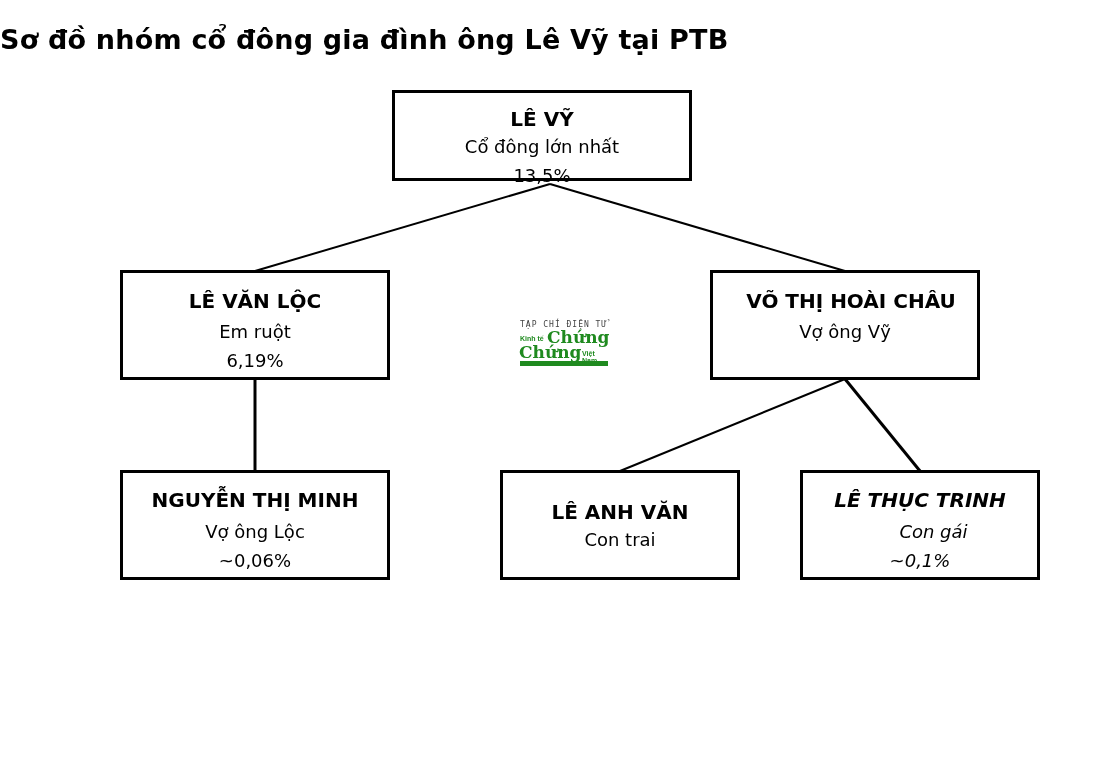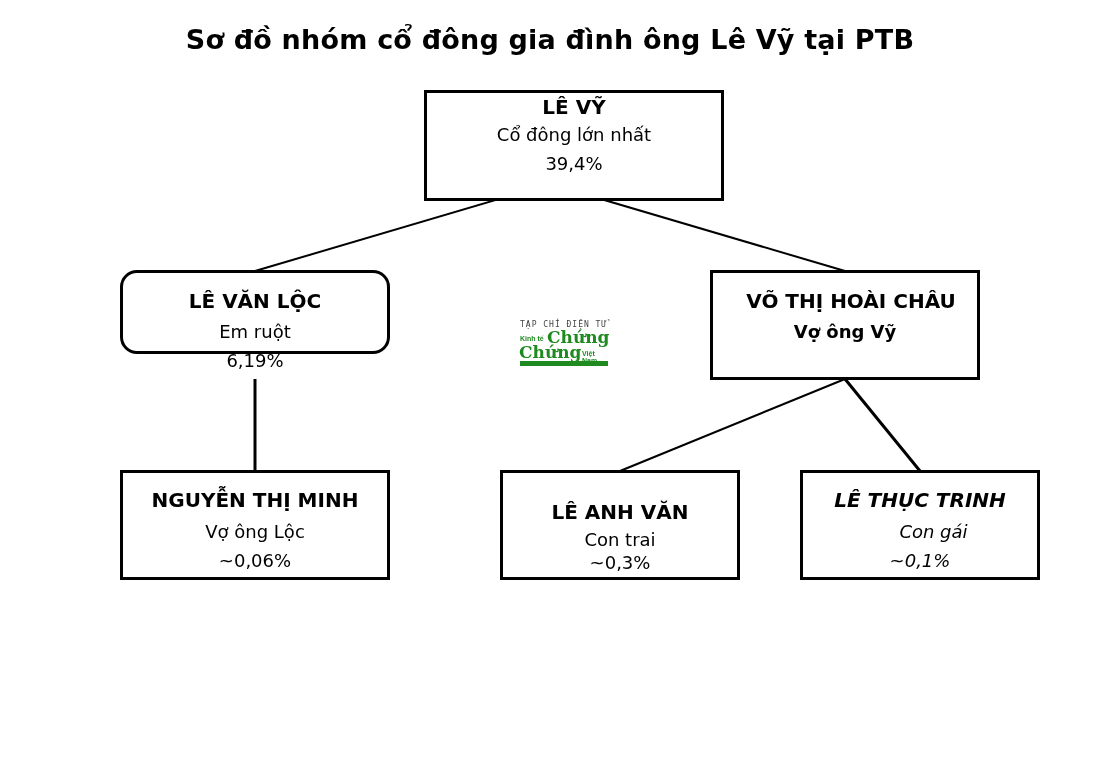--- a/index.html
+++ b/index.html
@@ -1,18 +1,18 @@
 <!DOCTYPE html>
 <html><head>
 <meta charset="utf-8">
 <style>
   html, body { margin: 0; padding: 0; background: #ffffff; }
   body { width: 1100px; height: 780px; position: relative; overflow: hidden;
          font-family: "DejaVu Sans", sans-serif; color: #000; }
-  .title { position: absolute; left: 0; top: 24px; width: 1100px; text-align: center;
+  .title { position: absolute; left: 0; top: 24px; width: 1100px; text-align: left;
            font-size: 27px; font-weight: bold; letter-spacing: 0.2px; }
   svg.links { position: absolute; left: 0; top: 0; }
   .node { position: absolute; box-sizing: border-box; border: 3px solid #000; background: #fff;
           text-align: center; }
   .node .name { font-weight: bold; font-size: 20px; display: block; }
   .node .role { font-size: 18px; display: block; }
   .node .pct { font-size: 18px; display: block; }
   .logo { position: absolute; left: 518px; top: 320px; width: 92px; height: 48px;
           font-family: "DejaVu Serif", serif; color: #1f8a1f; }
   .logo .l1 { position: absolute; left: 2px; top: 0; font-size: 8px; color: #444; letter-spacing: 1px; font-family: "DejaVu Sans Mono", monospace; }
@@ -28,55 +28,54 @@
 <div class="title">Sơ đồ nhóm cổ đông gia đình ông Lê Vỹ tại PTB</div>
 
 <svg class="links" width="1100" height="780">
   <line x1="550" y1="184" x2="255" y2="271" stroke="#000" stroke-width="2"></line>
   <line x1="550" y1="184" x2="845" y2="271" stroke="#000" stroke-width="2"></line>
   <line x1="255" y1="379" x2="255" y2="471" stroke="#000" stroke-width="3"></line>
   <line x1="845" y1="379" x2="620" y2="471" stroke="#000" stroke-width="2"></line>
   <line x1="845" y1="379" x2="920" y2="471" stroke="#000" stroke-width="3"></line>
 </svg>
 
-<div class="node" style="left:424px; top:90px; width:300px; height:111px; padding-top:0;">
+<div class="node" style="left:392px; top:90px; width:300px; height:91px; padding-top:12px;">
   <span class="name" style="line-height:28px;">LÊ VỸ</span>
   <span class="role" style="line-height:28px;">Cổ đông lớn nhất</span>
-  <span class="pct" style="line-height:30px;">39,4%</span>
+  <span class="pct" style="line-height:30px;">13,5%</span>
 </div>
 
-<div class="node" style="left:120px; top:270px; width:270px; height:84px; padding-top:13px;border-radius:17px;">
+<div class="node" style="left:120px; top:270px; width:270px; height:110px; padding-top:13px;">
   <span class="name" style="line-height:30px;">LÊ VĂN LỘC</span>
   <span class="role" style="line-height:32px;">Em ruột</span>
   <span class="pct" style="line-height:26px;">6,19%</span>
 </div>
 
 <div class="node" style="left:710px; top:270px; width:270px; height:110px; padding-top:13px;">
   <span class="name" style="line-height:30px;padding-left:12px;">VÕ THỊ HOÀI CHÂU</span>
-  <span class="role" style="line-height:32px;font-weight:bold;">Vợ ông Vỹ</span>
+  <span class="role" style="line-height:32px;">Vợ ông Vỹ</span>
 </div>
 
 <div class="logo">
   <span class="l1">TẠP CHÍ ĐIỆN TỬ</span>
   <span class="l2a">Kinh tế</span>
   <span class="l2b">Chứng</span>
   <span class="l3a">Chứng</span>
   <span class="l3b">Việt Nam</span>
   <span class="l4"></span>
 </div>
 
 <div class="node" style="left:120px; top:470px; width:270px; height:110px; padding-top:13px;">
   <span class="name" style="line-height:28px;">NGUYỄN THỊ MINH</span>
   <span class="role" style="line-height:36px;">Vợ ông Lộc</span>
   <span class="pct" style="line-height:22px;">~0,06%</span>
 </div>
 
 <div class="node" style="left:500px; top:470px; width:240px; height:110px; padding-top:24px;">
   <span class="name" style="line-height:30px;">LÊ ANH VĂN</span>
   <span class="role" style="line-height:26px;">Con trai</span>
-  <span class="pct" style="line-height:20px;">~0,3%</span>
 </div>
 
 <div class="node" style="left:800px; top:470px; width:240px; height:110px; padding-top:13px;font-style:italic;">
   <span class="name" style="line-height:28px;">LÊ THỤC TRINH</span>
   <span class="role" style="line-height:36px;margin-left:27px;">Con gái</span>
   <span class="pct" style="line-height:22px;">~0,1%</span>
 </div>
 
 </body></html>

